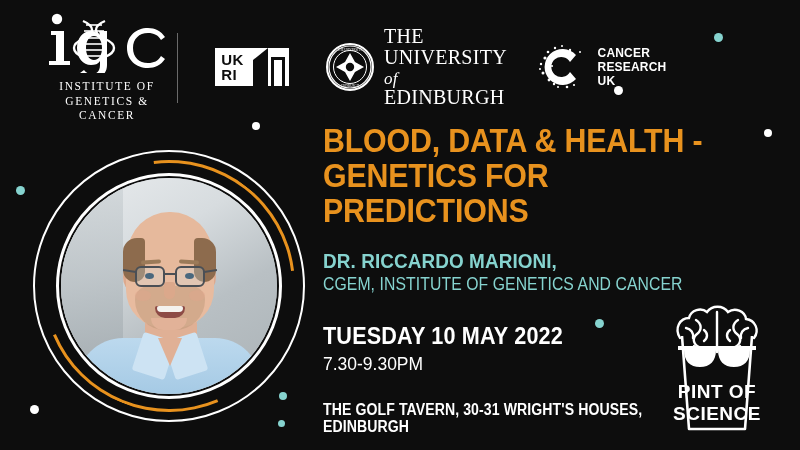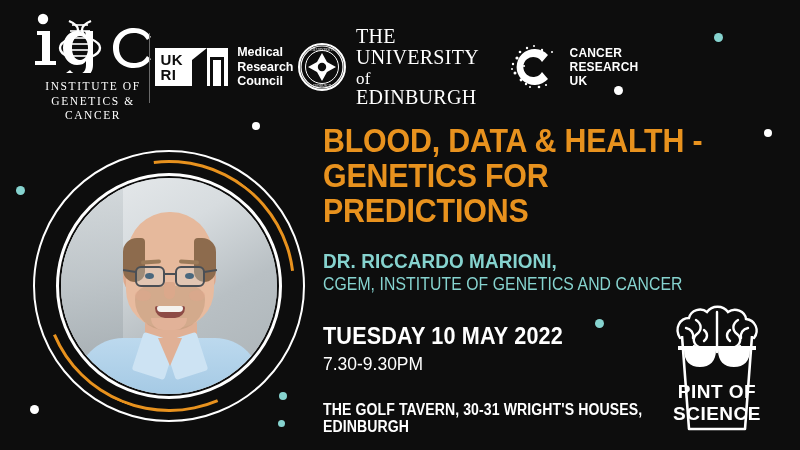--- a/index.html
+++ b/index.html
@@ -36,21 +36,21 @@
     align-items: center;
   }
   .logo-cell {
     display: flex;
     align-items: center;
     justify-content: center;
     height: 108px;
     box-sizing: border-box;
     margin-top: 26px;
   }
-  .logo-igc { width: 150px; position: relative; padding-left: 36px; }
+  .logo-igc { width: 178px; position: relative; padding-left: 36px; }
   .divider-v {
     position: absolute;
     top: 20px;
     width: 1px;
     height: 70px;
     background: #6a6a6a;
   }
 
   
   .igc-mark {
@@ -107,21 +107,21 @@
     position: relative;
     box-sizing: border-box;
   }
   .edi-text {
     font-family: "Liberation Serif", serif;
     color: #ffffff;
     line-height: 1.02;
   }
   .edi-l1 { font-size: 20px; letter-spacing: 0.3px; }
   .edi-l2 { font-size: 20px; letter-spacing: 0.3px; }
-  .edi-of { font-size: 17px; }
+  .edi-of { font-style: italic; font-size: 17px; }
 
   
   .cruk-wrap { display: flex; align-items: center; gap: 12px; }
   .cruk-c { width: 50px; height: 50px; position: relative; }
   .cruk-text {
     color: #ffffff;
     font-family: "Liberation Sans", sans-serif;
     font-size: 12px;
     font-weight: bold;
     line-height: 1.18;
@@ -364,23 +364,20 @@
           <div class="ukri-glyph">
             <svg width="40" height="38" viewBox="0 0 40 38">
               <rect x="0" y="0" width="40" height="38" fill="#fff"></rect>
               <path d="M4 38 V12 L19 0 L19 38 Z" fill="#0d0d0d"></path>
               <path d="M22 38 V9 L36 9 L36 38 Z" fill="#0d0d0d"></path>
               <path d="M22 9 L36 9 L36 38 L33 38 L33 12 L22 12 Z" fill="#fff" opacity="0.0"></path>
               <rect x="25" y="12" width="8" height="26" fill="#fff"></rect>
             </svg>
           </div>
         </div>
-        <div class="mrc-text">Medical
-Research
-Council</div>
       </div>
     </div>
 
     <div class="logo-cell" style="width:190px;">
       <div class="edi-wrap">
         <div class="edi-crest">
           <svg width="44" height="44" viewBox="0 0 44 44">
             <circle cx="22" cy="22" r="21" fill="none" stroke="#fff" stroke-width="1.2"></circle>
             <circle cx="22" cy="22" r="16.5" fill="none" stroke="#fff" stroke-width="1"></circle>
             <path d="M22 8 L27 17 L36 22 L27 27 L22 36 L17 27 L8 22 L17 17 Z" fill="#fff"></path>

